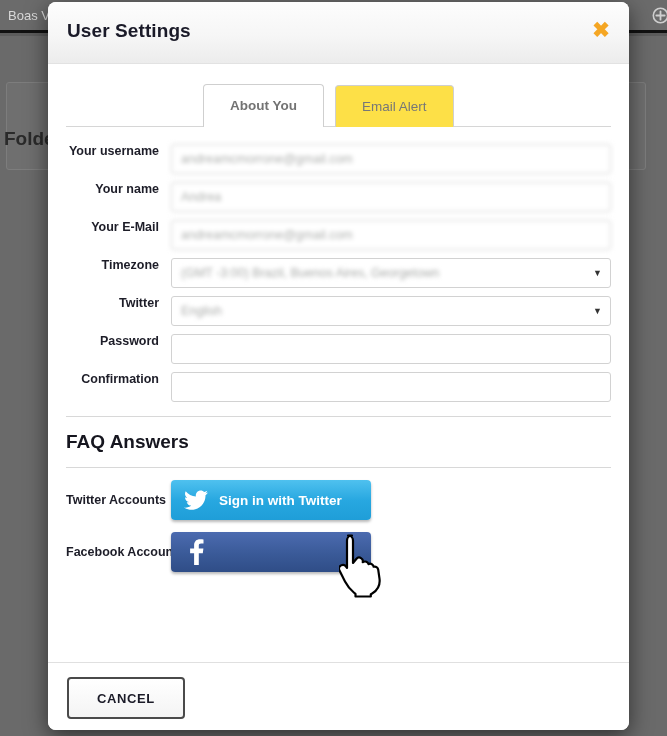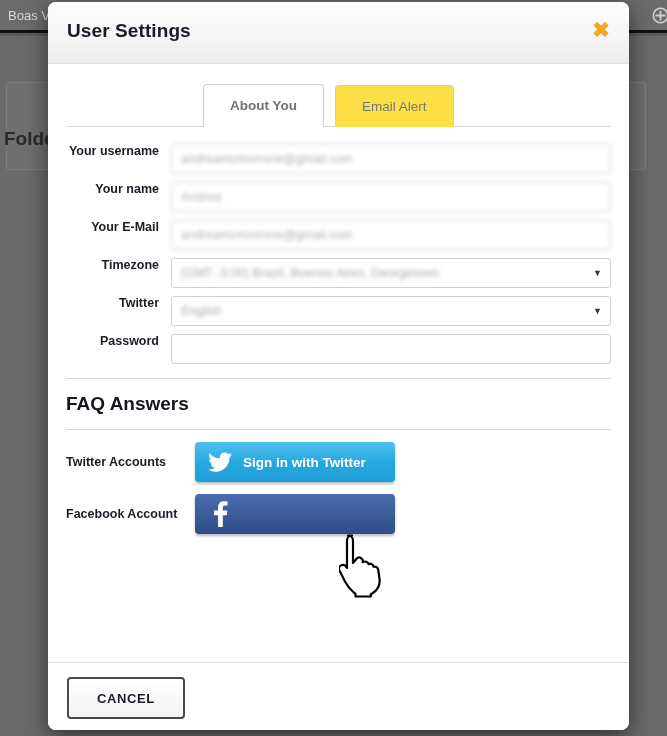--- a/index.html
+++ b/index.html
@@ -219,21 +219,20 @@
     border: none; border-radius: 4px;
     cursor: pointer;
     display: flex; align-items: center;
     padding: 0 10px;
     color: #fff;
     font-size: 13.5px;
     font-weight: bold;
     font-family: "Liberation Sans", sans-serif;
     overflow: hidden;
     box-shadow: 0 2px 3px rgba(0,0,0,.28);
-    margin-left: 24px;
   }
   #twitter-btn {
     background: linear-gradient(to bottom, #4fc1ef 0%, #27a7e0 52%, #1f9ed8 100%);
   }
   #facebook-btn {
     background: linear-gradient(to bottom, #4c6bb0 0%, #3a5a98 55%, #2f4d87 100%);
   }
   .social-btn .s-icon { flex: 0 0 30px; display:flex; align-items:center; justify-content:center; }
   .social-btn .s-label { margin-left: 8px; white-space: nowrap; }
 
@@ -356,20 +355,26 @@
       </div>
     </div>
 
     <div class="form-row">
       <div class="form-label">Password</div>
       <div class="form-control">
         <input type="password" value="" style="">
       </div>
     </div>
 
+    <div class="form-row">
+      <div class="form-label">Confirmation</div>
+      <div class="form-control">
+        <input type="password" value="" style="">
+      </div>
+    </div>
 
   </div>
 
   <div class="divider"></div>
   <div id="faq-title">FAQ Answers</div>
 
 
   <div class="divider" style="margin-top:14px;"></div>
 
   <div class="social-row" style="margin-top:9px;">

